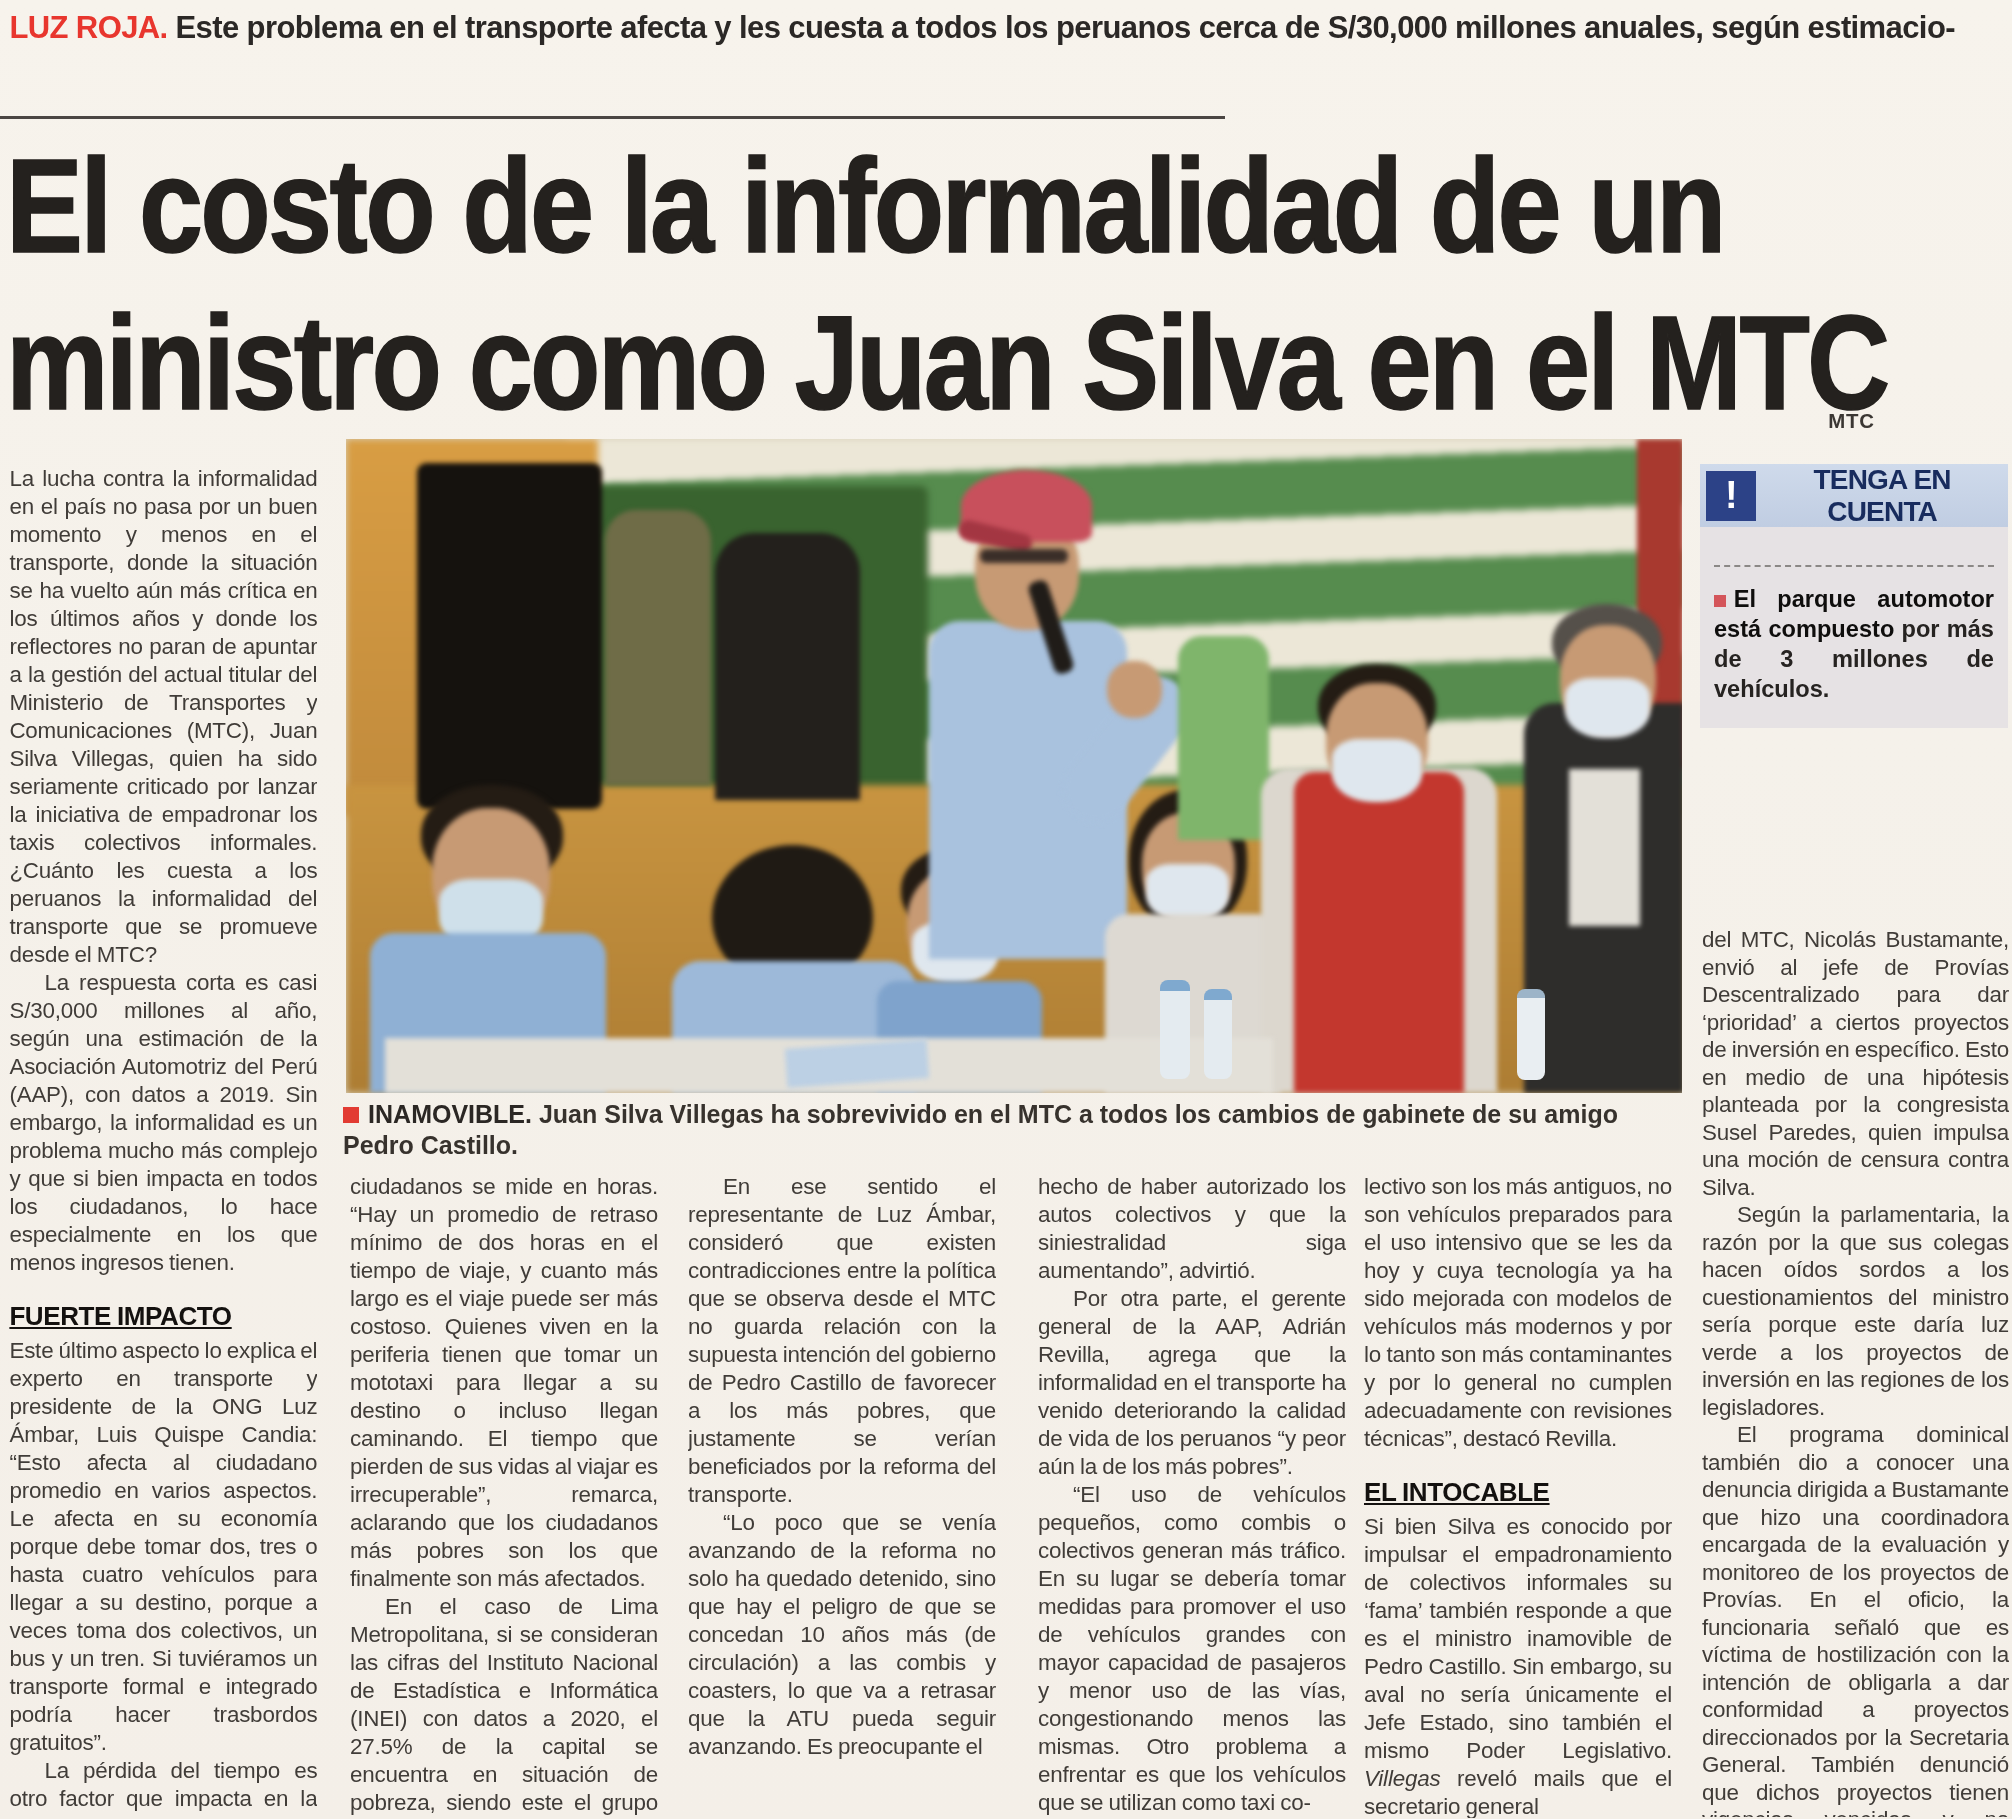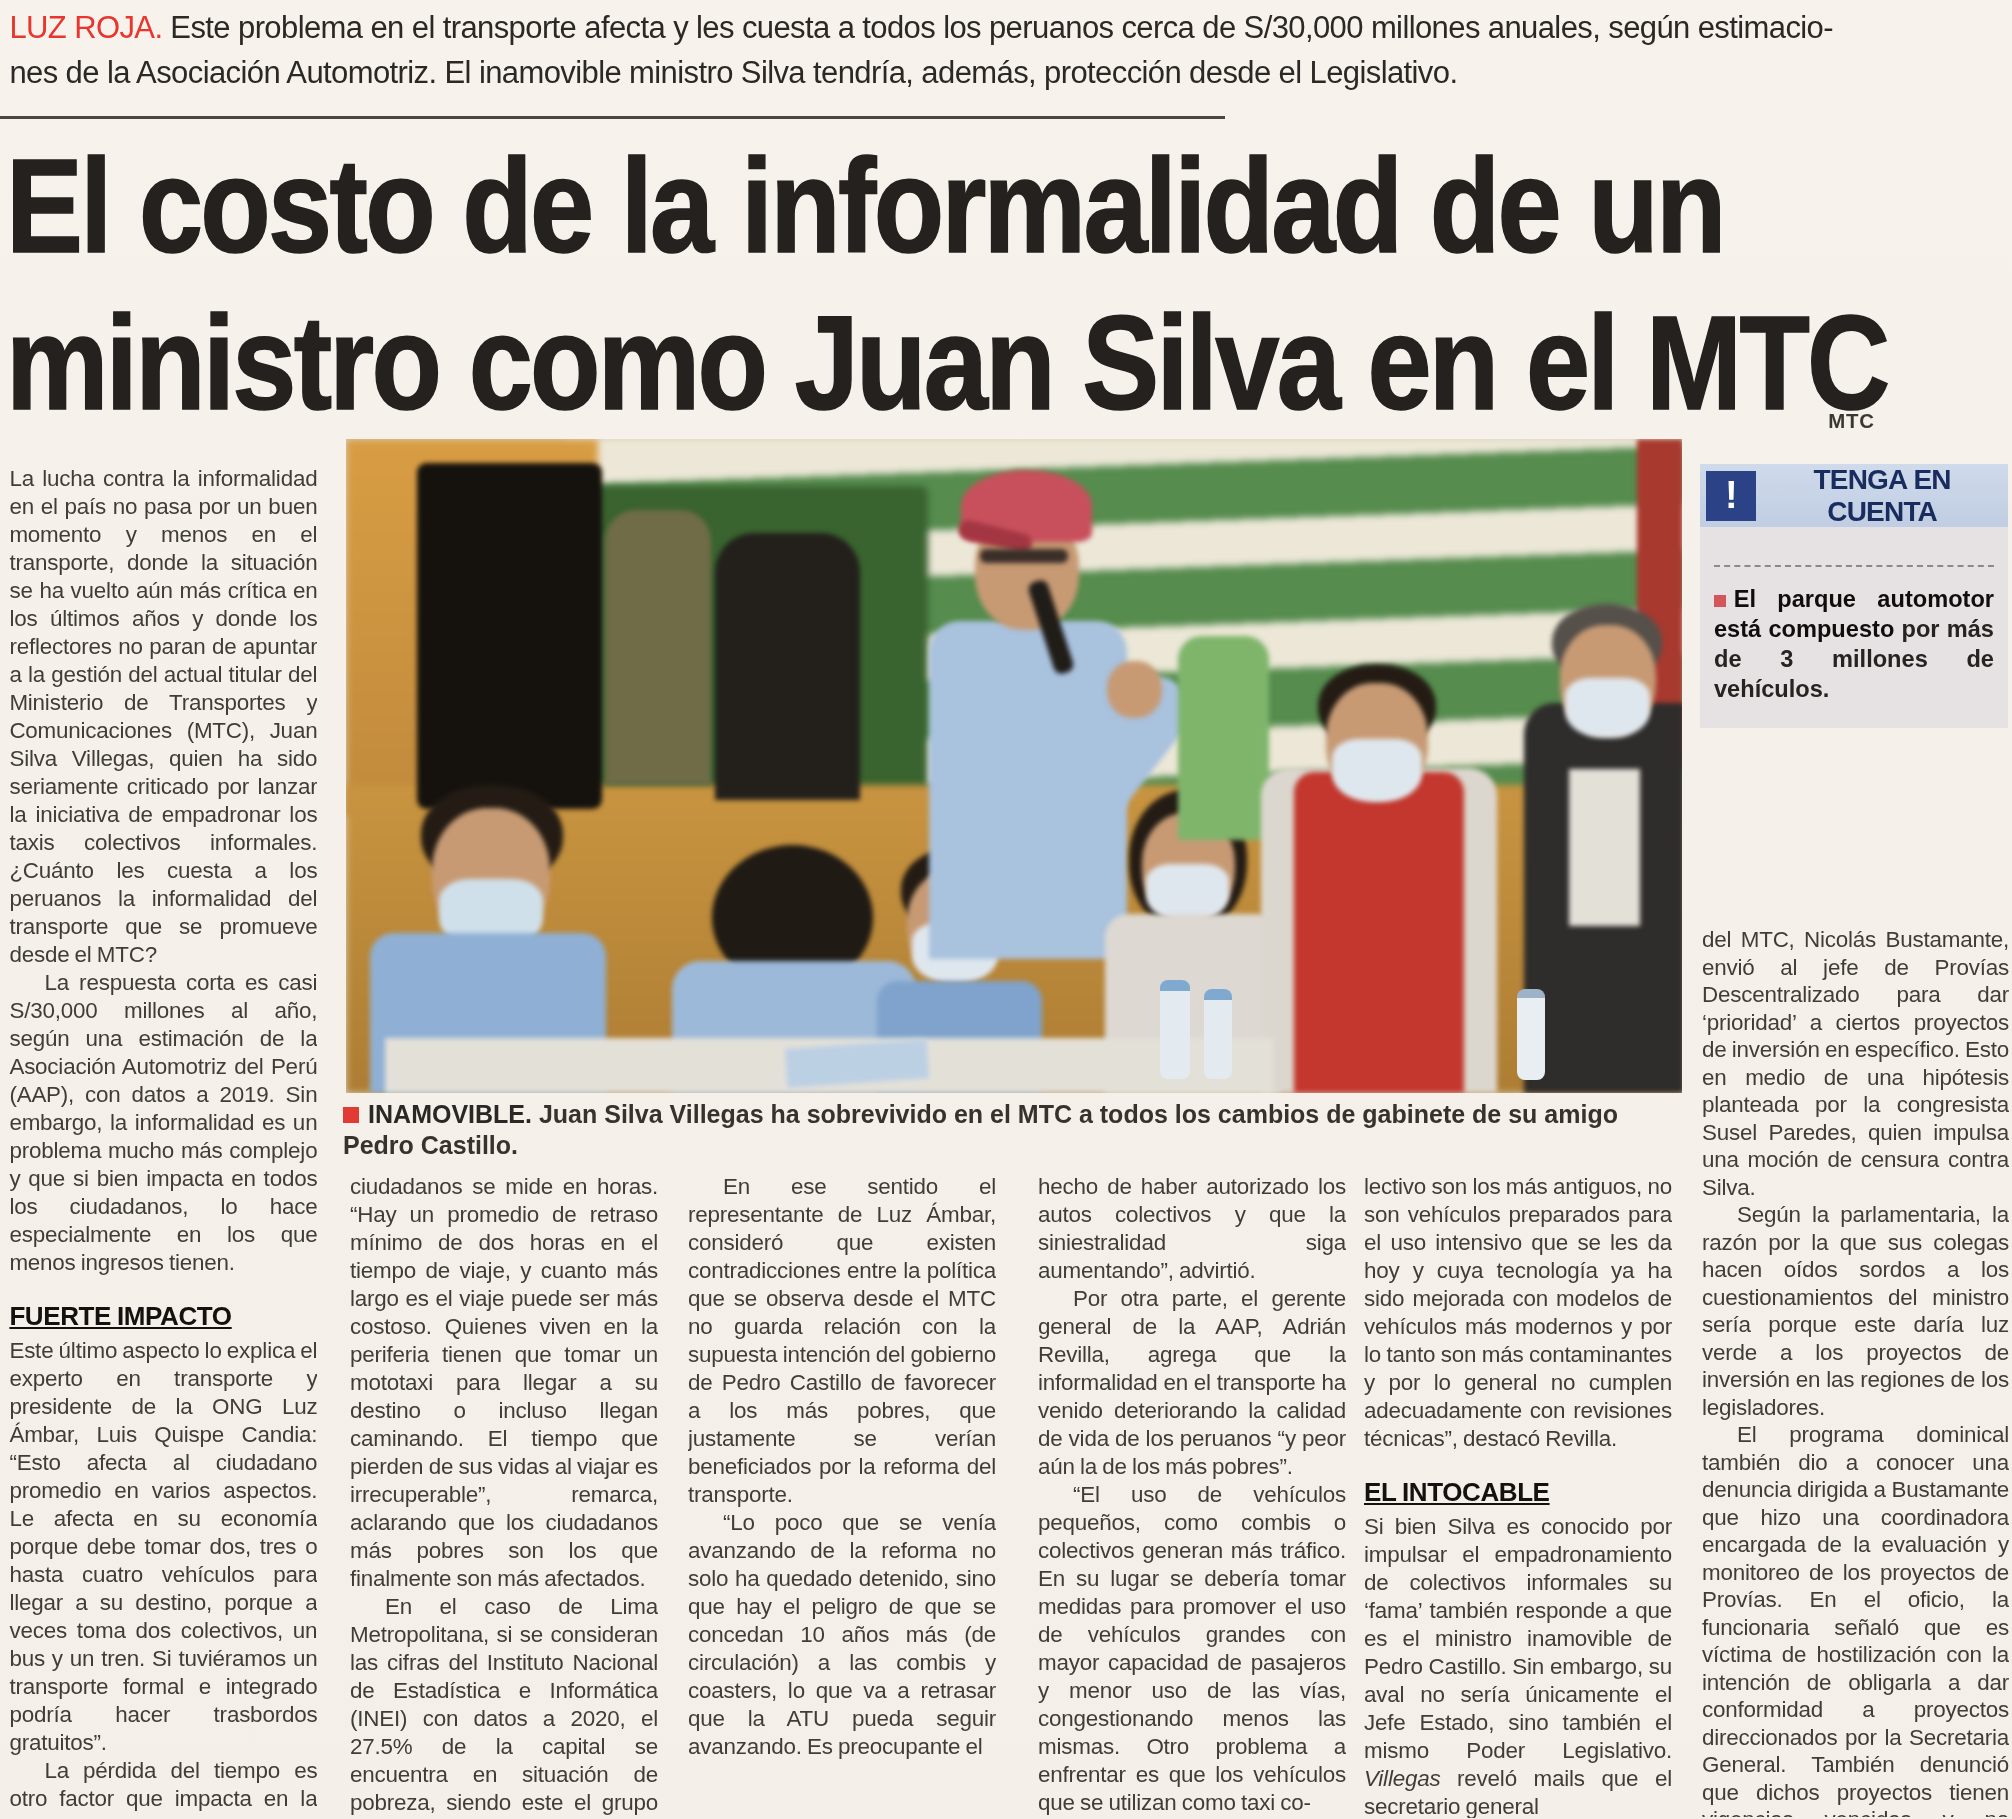--- a/index.html
+++ b/index.html
@@ -3,21 +3,21 @@
 <meta charset="utf-8">
 <style>
   html,body{margin:0;padding:0;background:#e9e5de;}
   .page{
     position:relative;width:2013px;height:1820px;overflow:hidden;
     background:linear-gradient(180deg,#f7f3ec 0%,#f5f1ea 40%,#f4efe8 100%);
     font-family:"Liberation Sans",sans-serif;color:#44403c;
   }
   
   .kicker{position:absolute;left:9.4px;top:4.7px;width:1997px;font-size:31px;line-height:45px;
-    font-weight:normal;color:#2b2826;letter-spacing:-0.6px;}
+    font-weight:bold;color:#2b2826;letter-spacing:-0.6px;}
   .ktag{color:#e8362e;margin-right:7.9px;}
   .kicker-rule{position:absolute;left:0;top:116px;width:1225px;height:3.1px;background:#4b4643;}
   
   .headline{position:absolute;left:6.3px;top:127px;width:2358px;margin:0;
     font-size:134px;line-height:157px;font-weight:bold;letter-spacing:-3.1px;
     color:#24211e;-webkit-text-stroke:1.6px #24211e;
     transform:scaleX(0.86);transform-origin:0 0;white-space:nowrap;}
   
   .photo-credit{position:absolute;left:1698px;top:410px;width:307px;text-align:center;
     font-size:20.4px;font-weight:bold;color:#3b3733;letter-spacing:0.8px;}
@@ -108,21 +108,20 @@
   #col5{left:1364px;top:1173px;width:308px;height:645px;}
   #col6{left:1702px;top:926px;width:307px;height:891px;line-height:27.5px;}
 </style>
 </head>
 <body>
 
 <div class="page">
 
   <header class="kicker">
     <div><span class="ktag">LUZ ROJA.</span><span>Este problema en el transporte afecta y les cuesta a todos los peruanos cerca de S/30,000 millones anuales, según estimacio-</span></div>
-    <div>nes de la Asociación Automotriz. El inamovible ministro Silva tendría, además, protección desde el Legislativo.</div>
   </header>
   <div class="kicker-rule"></div>
 
   <h1 class="headline"><span>El costo de la informalidad de un</span><br><span>ministro como Juan Silva en el MTC</span></h1>
 
   <div class="photo-credit">MTC</div>
 
   <figure class="photo">
     <div class="ph-stripes soft"></div>
     <div class="ph-wall soft"></div>

